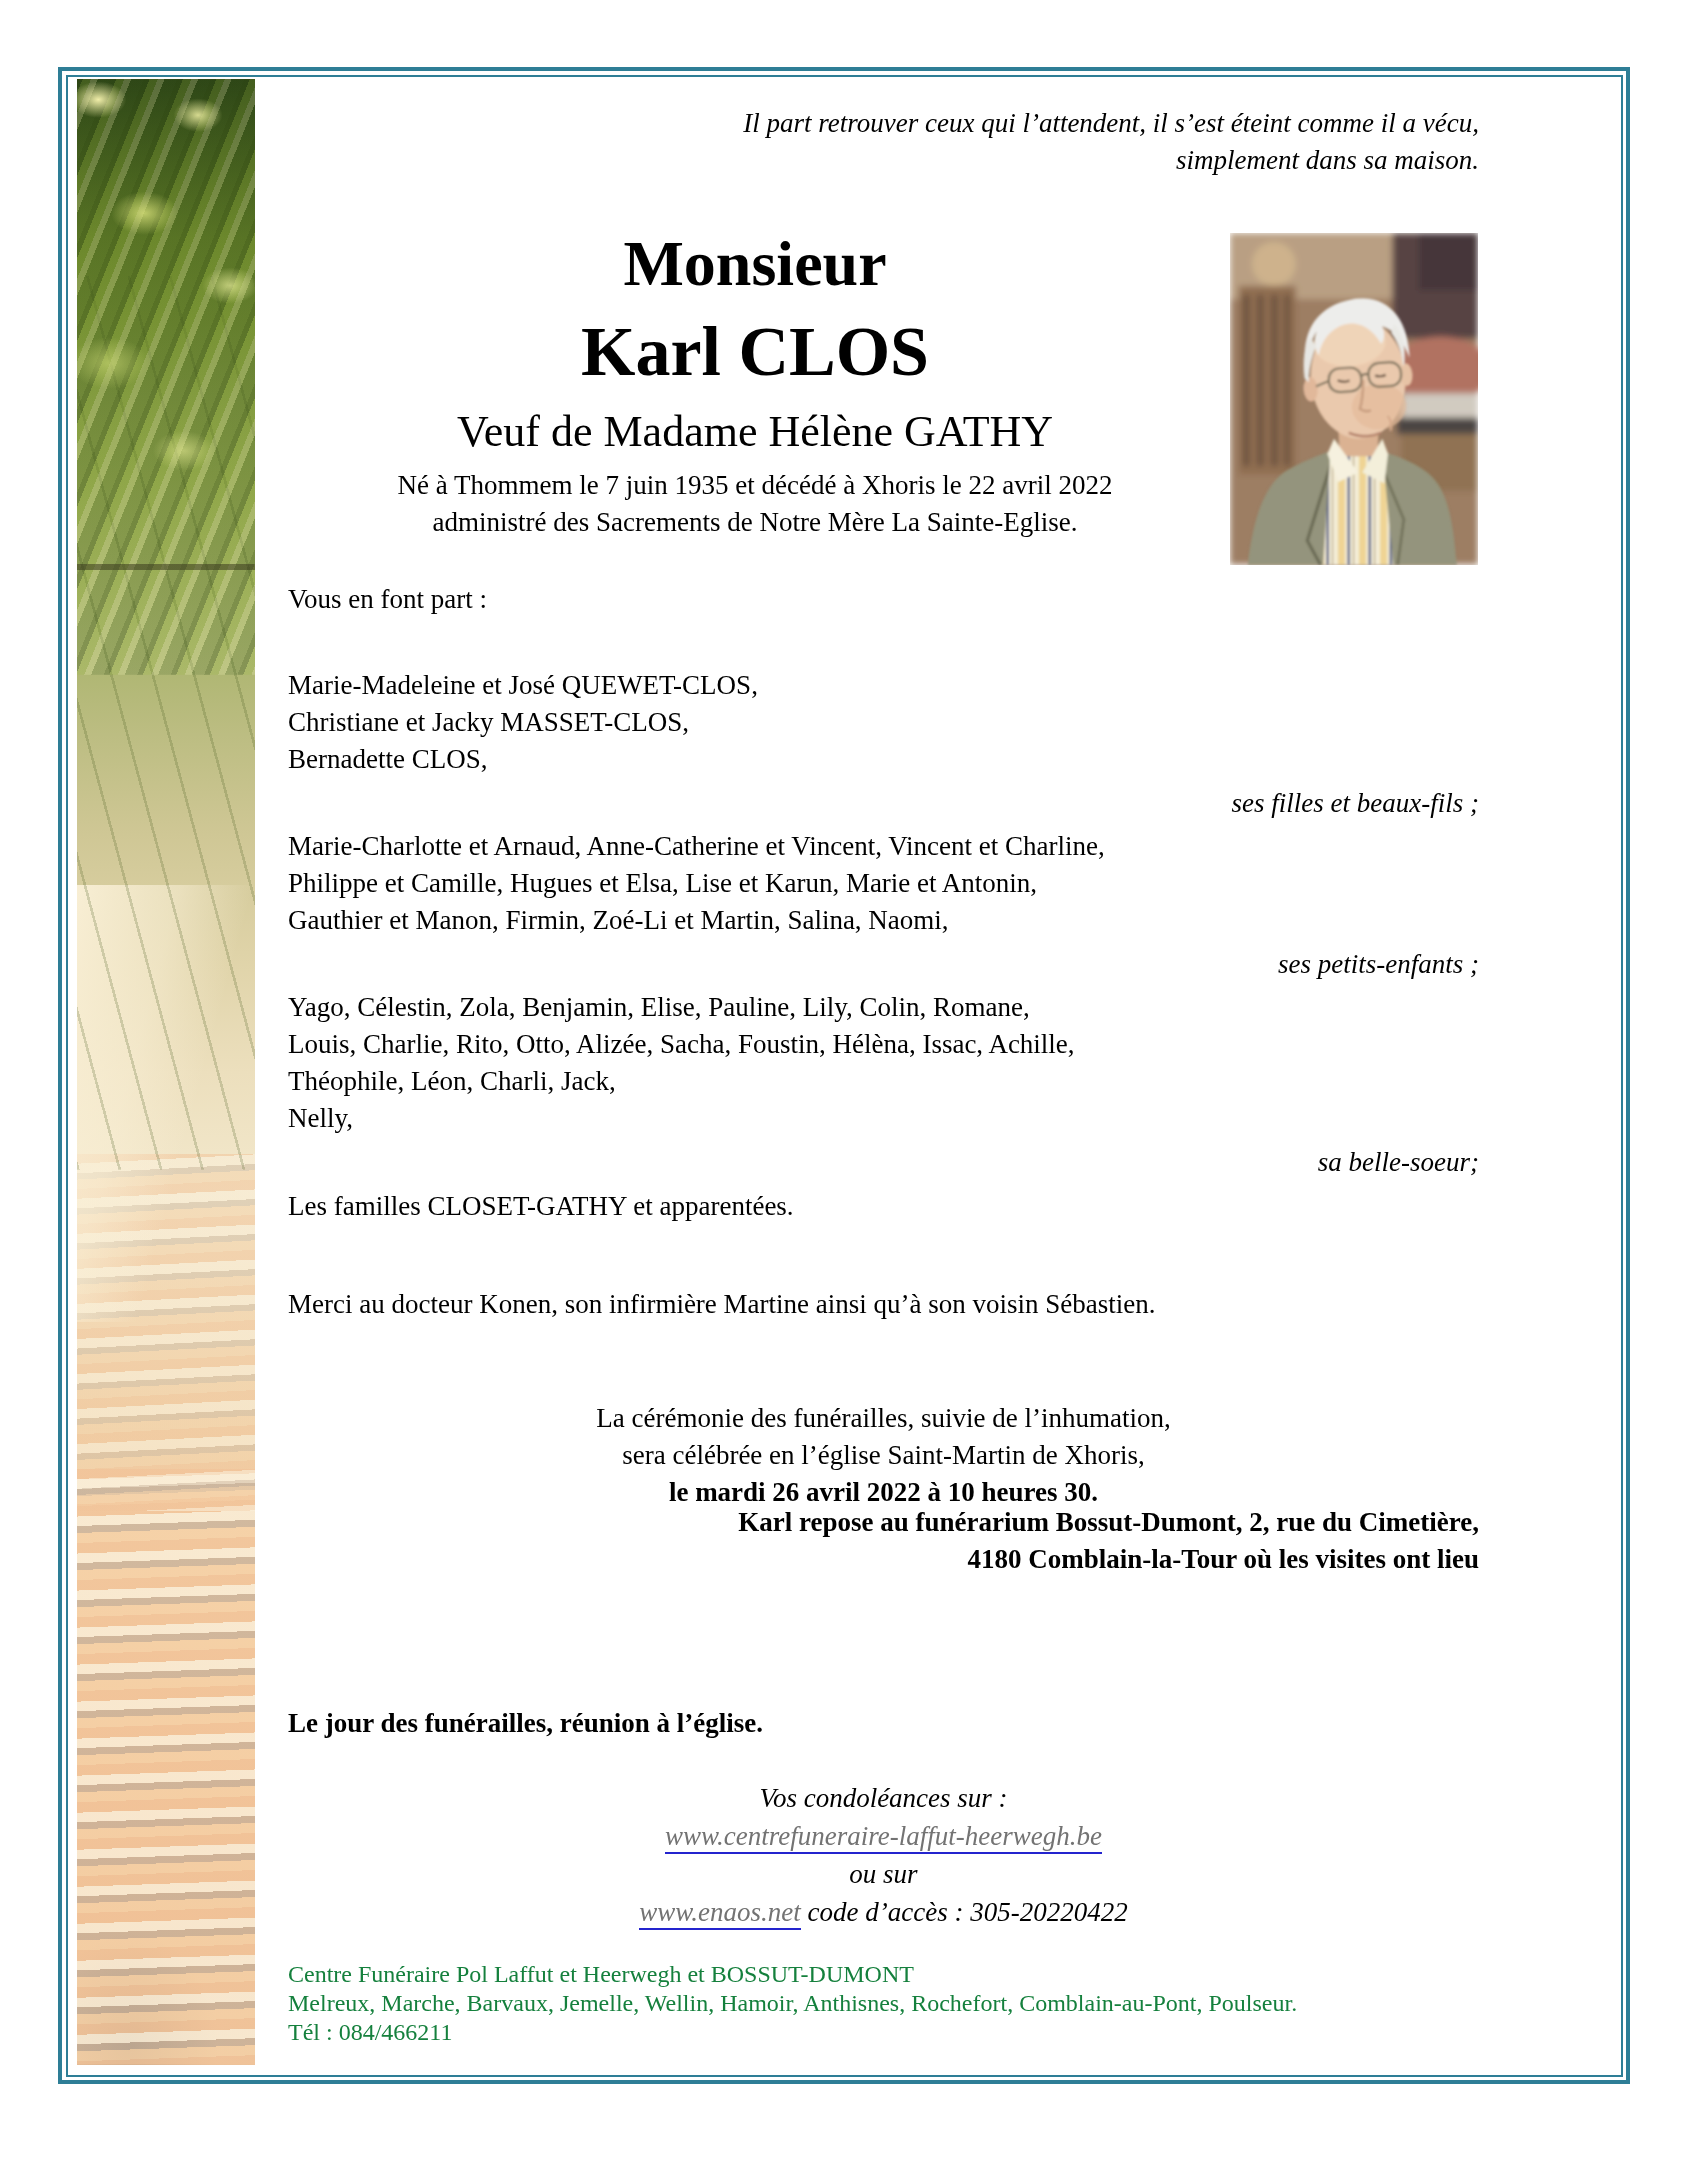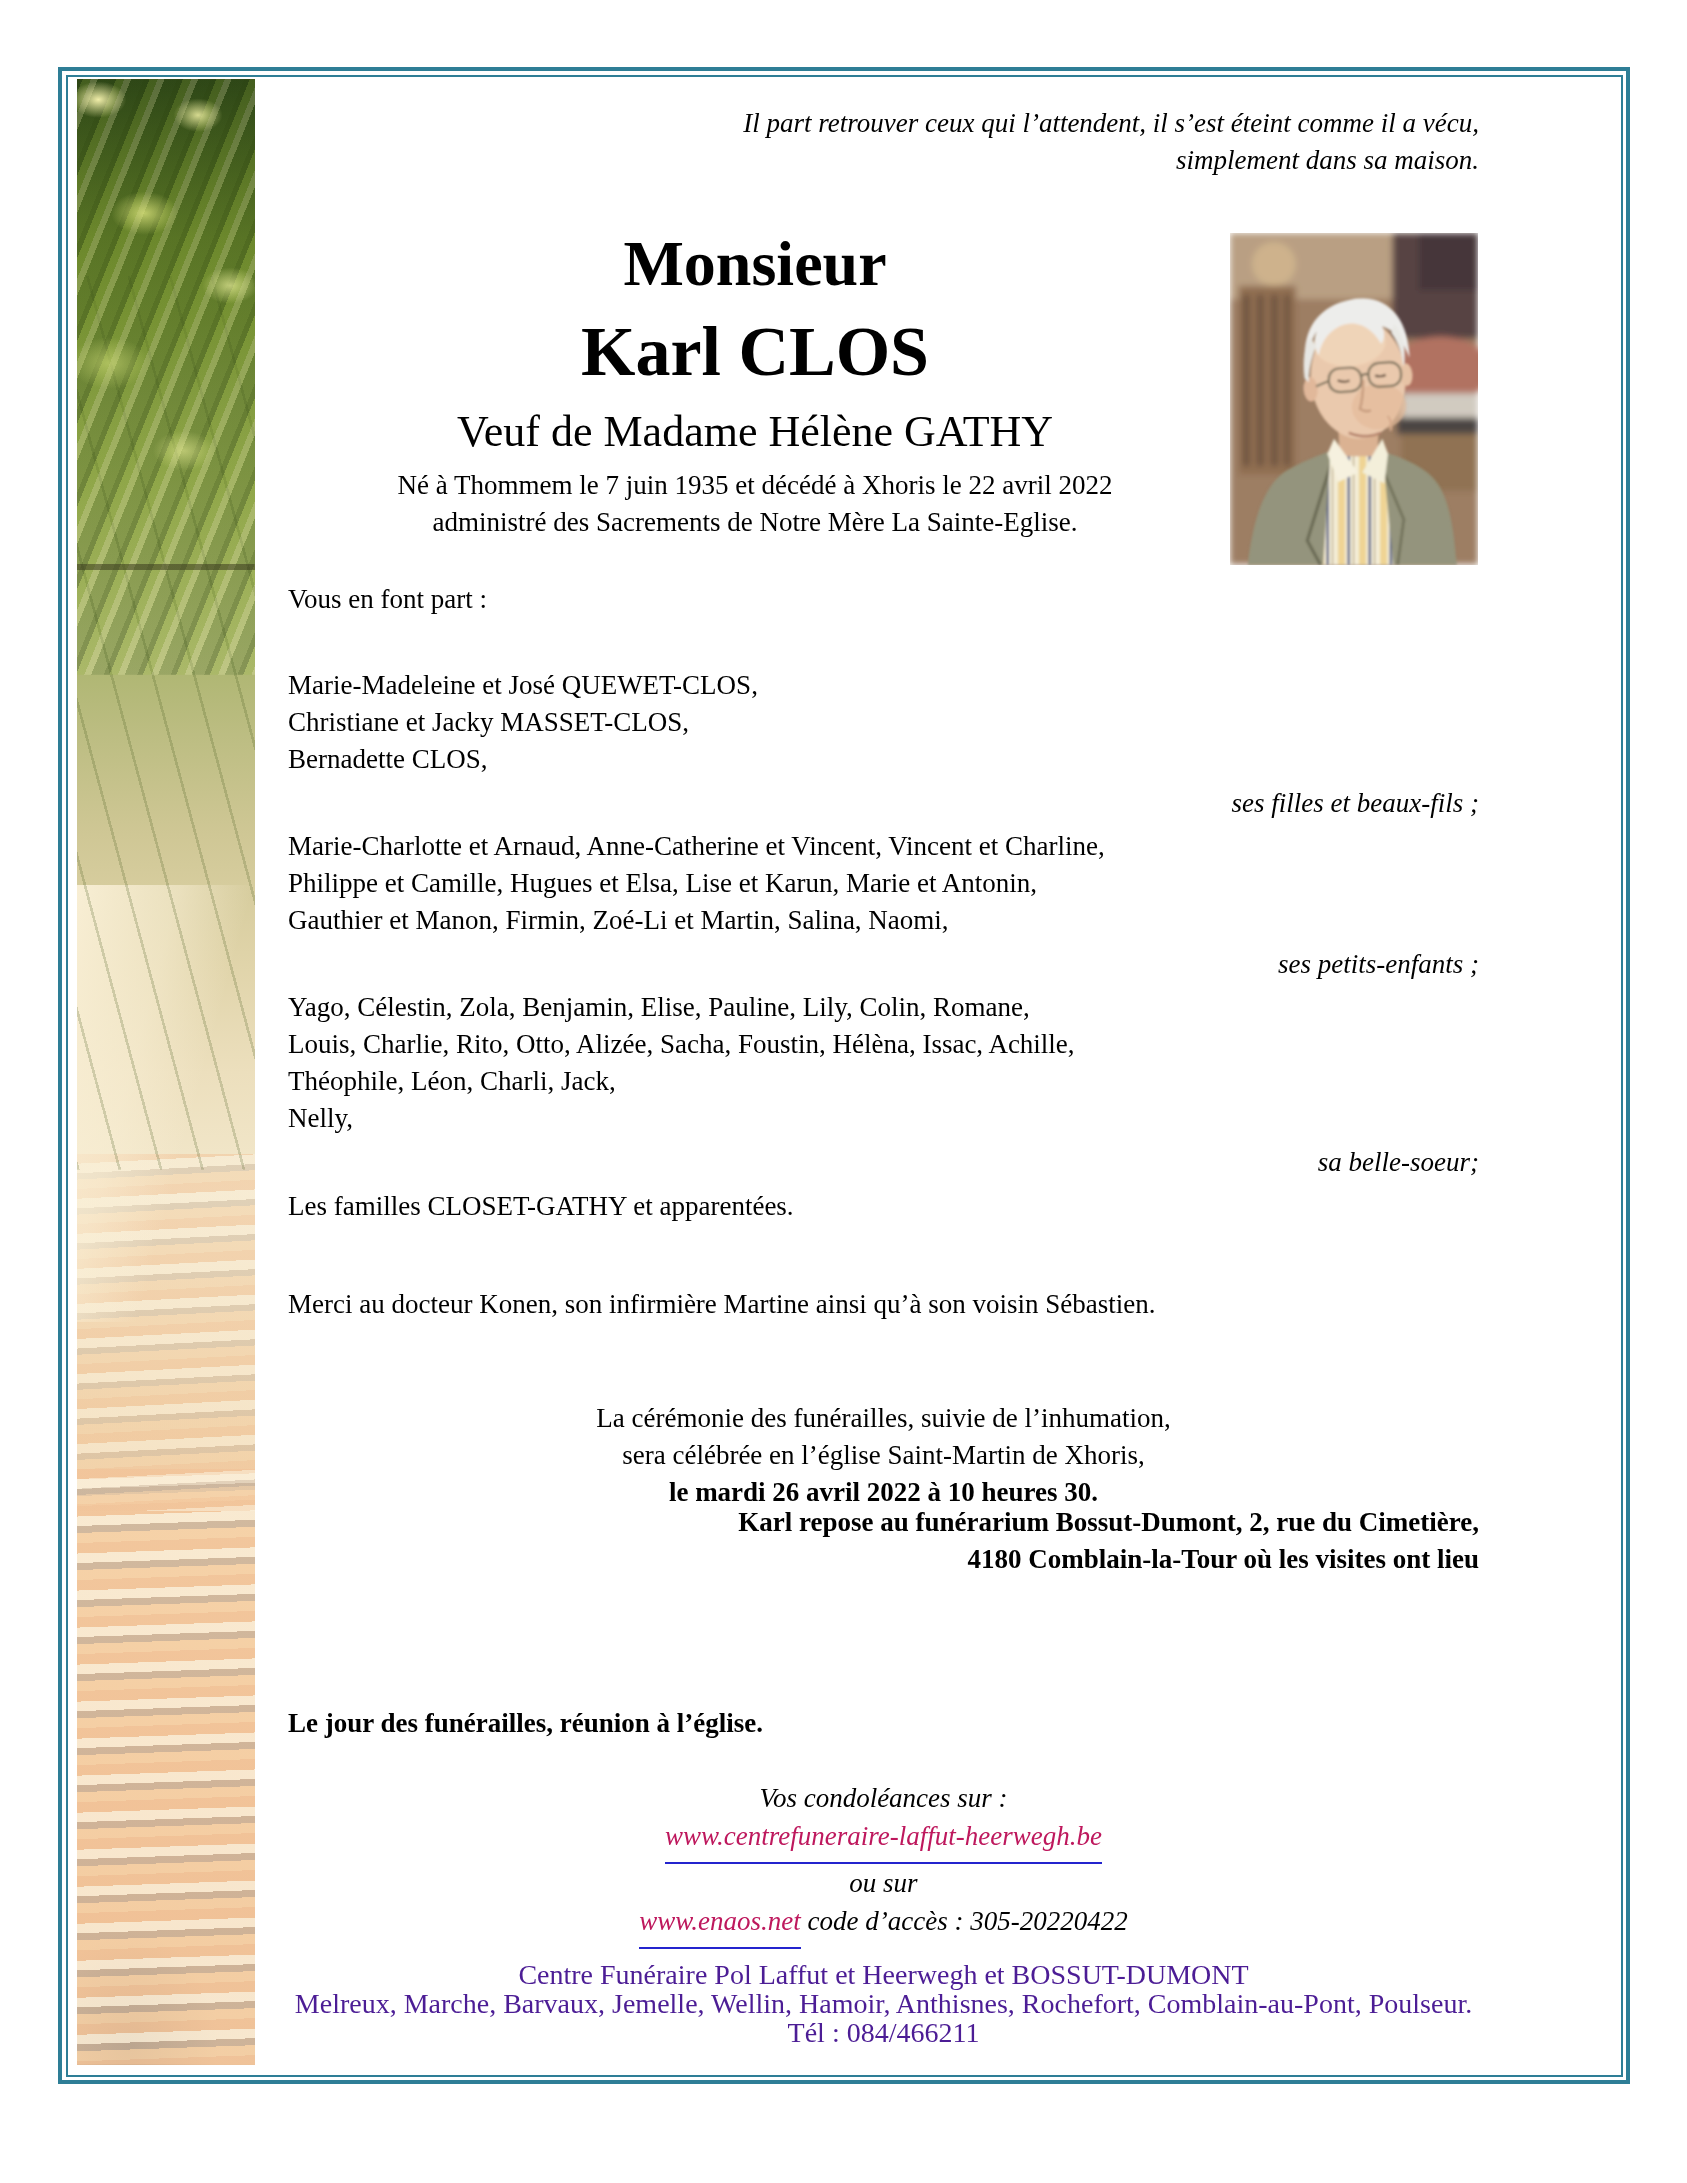--- a/index.html
+++ b/index.html
@@ -73,22 +73,22 @@
   .birth{top:467px;text-align:center;}
   .intro{top:581px;}
   .names{top:667px;}
   .lbl{text-align:right;font-style:italic;margin:6.6px 0;}
   .thanks{top:1286px;}
   .ceremony{top:1400px;text-align:center;}
   .repose{top:1504px;text-align:right;font-weight:bold;}
   .reunion{top:1705px;font-weight:bold;}
   .condolences{top:1779px;text-align:center;font-style:italic;}
   .condolences .ln{line-height:38px;}
-  .link{color:#be185d;border-bottom:2.6px solid #2424CE;padding-bottom:11px;display:inline-block;line-height:30px;cursor:pointer;}
-  .footer{top:1960px;text-align:center;font-size:28px;line-height:29px;color:#4c1d95;}
+  .link{color:#737373;border-bottom:2.6px solid #2424CE;padding-bottom:1px;display:inline-block;line-height:30px;cursor:pointer;}
+  .footer{top:1960px;text-align:left;font-size:24px;line-height:29px;color:#15803d;}
 </style>
 </head>
 <body>
 
 <div class="sheet">
 
   <div class="border-outer">
     <div class="border-inner"></div>
   </div>
 

